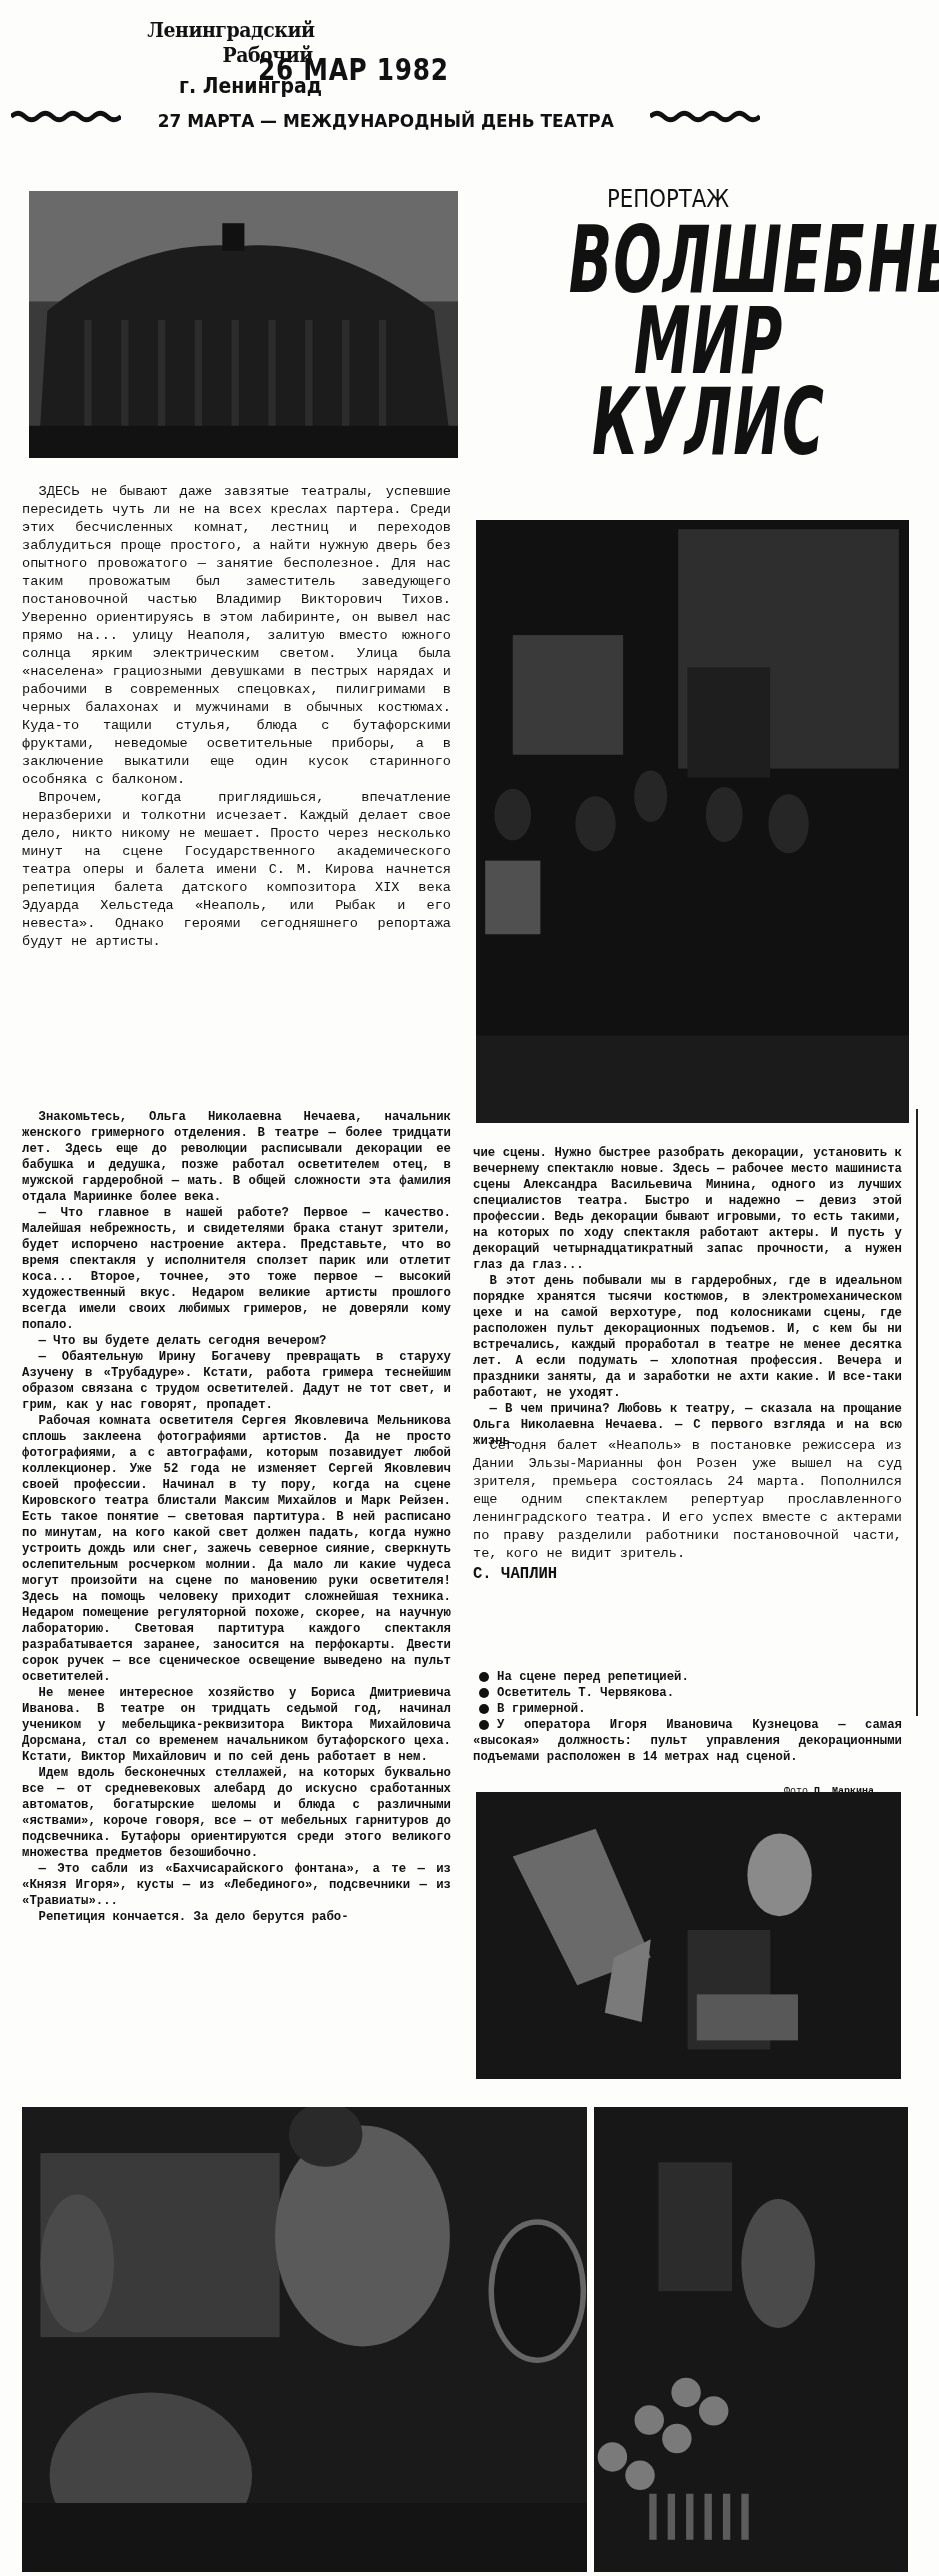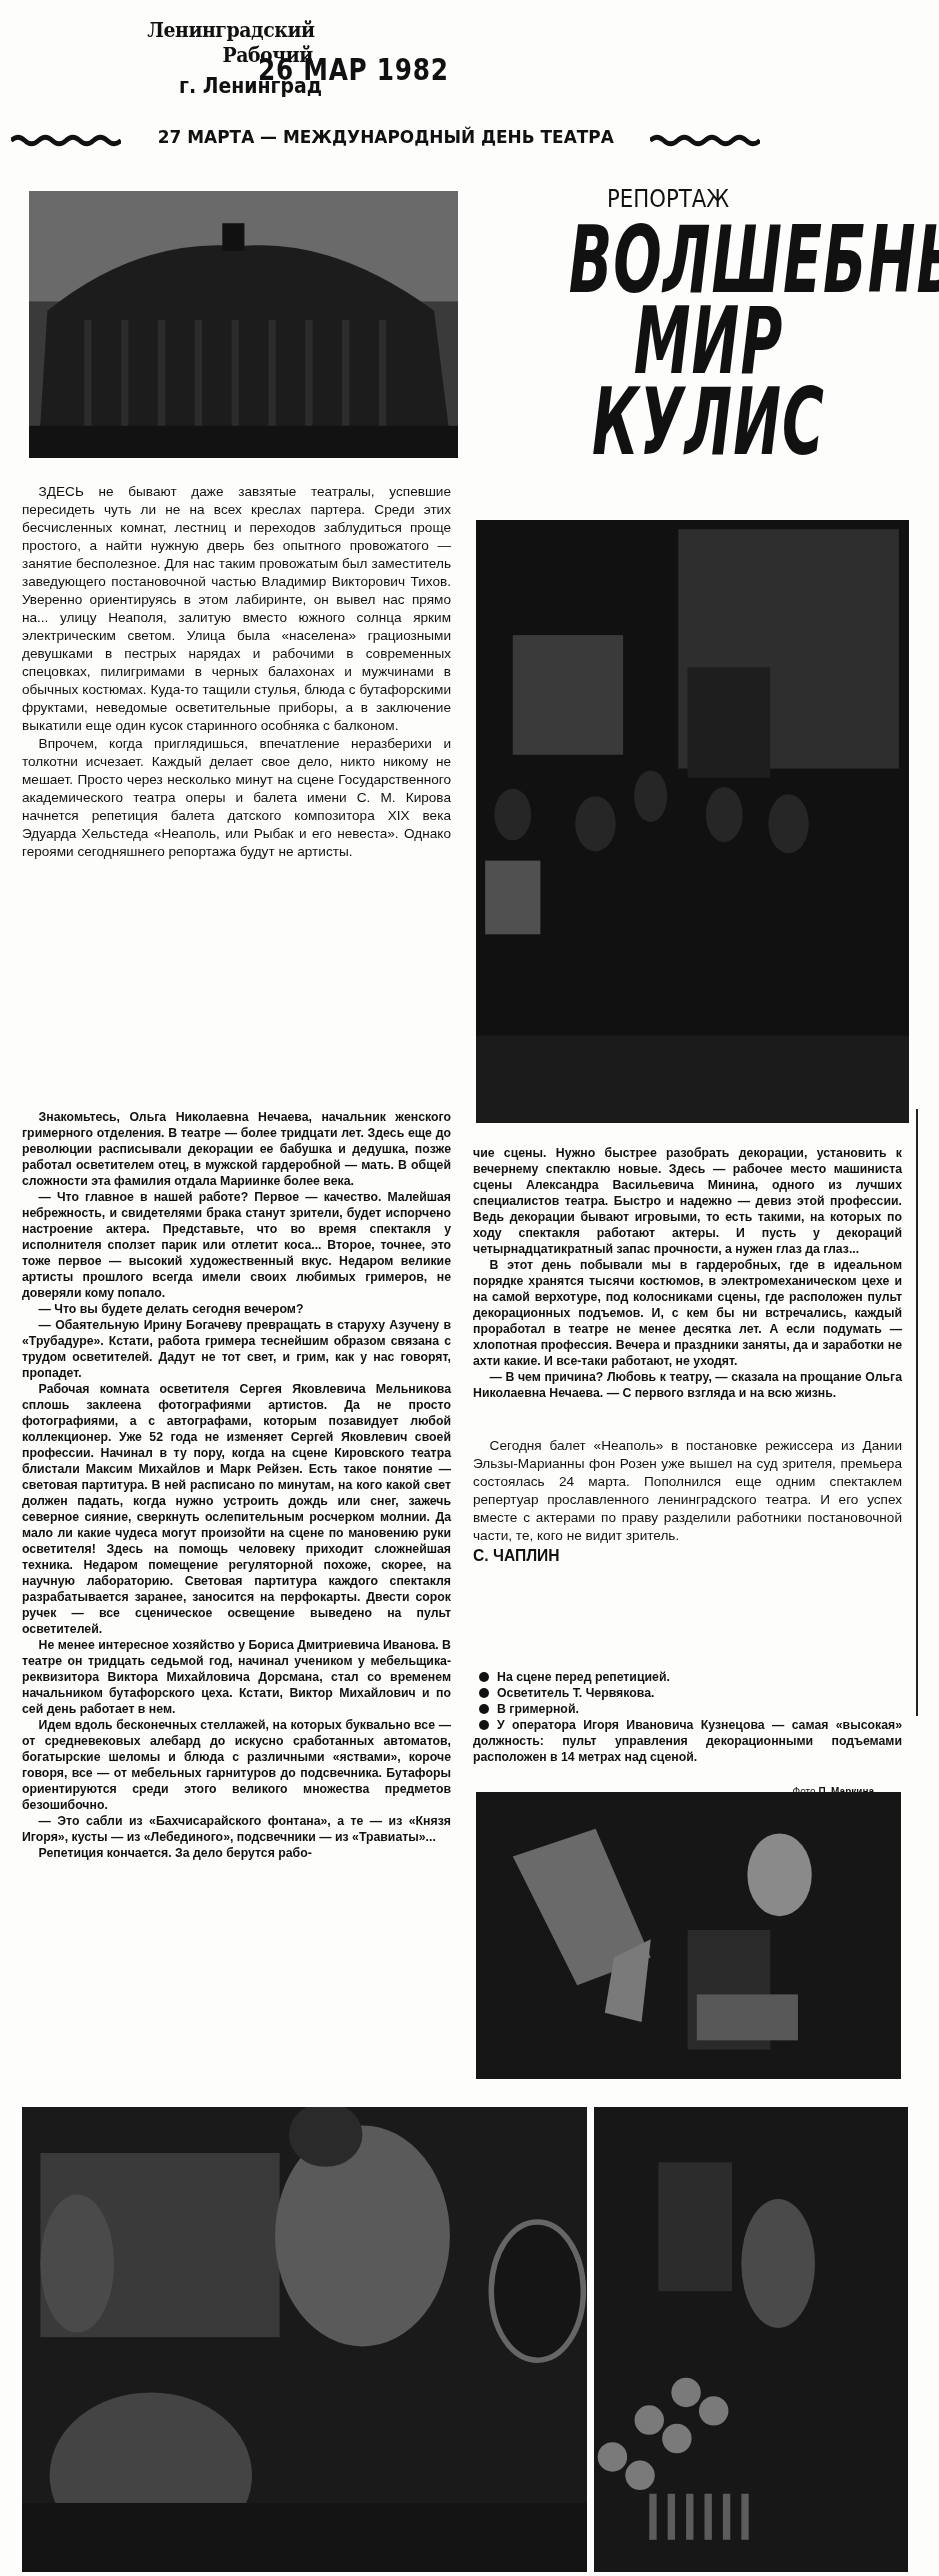--- a/index.html
+++ b/index.html
@@ -2,29 +2,29 @@
 <html style="font-size:14.7px"><head>
 <meta charset="utf-8">
 <style>
   html, body { margin: 0; padding: 0; background: #fdfdfb; }
   body { width: 939px; height: 2576px; position: relative; overflow: hidden; color: #111; font-family: "DejaVu Sans", sans-serif; }
   .abs { position: absolute; }
   .masthead { left: 138px; top: 16.6px; width: 184px; text-align: right; }
   .masthead .paper { font-family: "DejaVu Serif", serif; font-weight: bold; font-size: 21px; letter-spacing: -0.5px; transform: scaleX(0.9); }
   .masthead .city { font-family: "DejaVu Sans Condensed", "DejaVu Sans", sans-serif; font-weight: bold; font-size: 21px; margin-top: 7.4px; }
   .stamp { left: 258px; top: 51px; font-family: "DejaVu Sans", sans-serif; font-weight: bold; font-size: 31px; transform: scaleX(0.8); transform-origin: left; letter-spacing: 0.9px; }
-  .rubric { left: 11px; top: 110px; width: 920px; height: 37px; display: flex; align-items: flex-end; }
+  .rubric { left: 11px; top: 110px; width: 920px; height: 37px; display: flex; align-items: flex-start; }
   .wave { flex: 0 0 auto; height: 13px; width: 110px; }
   .rubric-text { font-family: "DejaVu Sans", sans-serif; font-weight: bold; font-size: 18.4px; margin: 0 16.6px; white-space: nowrap; transform: scaleX(0.92); }
   .photo { background: #151515; overflow: hidden; }
   .photo svg { width: 100%; height: 100%; display: block; }
   .kicker { left: 607px; top: 184px; font-family: "DejaVu Sans", sans-serif; font-size: 25px; transform: scaleX(0.85); transform-origin: left; }
   .headline { left: 483px; top: 221px; width: 451px; text-align: center; font-family: "DejaVu Sans", sans-serif; font-weight: bold; font-style: italic; line-height: 0.88; }
   .headline div { font-size: 92px; transform: scaleX(0.62); letter-spacing: 1.8px; }
-  .col { font-family: Liberation Sans, sans-serif; font-weight: bold; font-size: 12.3px; line-height: 16px; text-align: justify; }
+  .col { font-family: Liberation Mono, monospace; font-weight: bold; font-size: 12.3px; line-height: 16px; text-align: justify; }
   .col p { margin: 0; text-indent: 16.6px; }
   .col.light { font-weight: normal; font-size: 13.6px; line-height: 18px; }
   .byline { text-align: left; font-weight: bold; font-size: 15.6px; margin-top: 1.8px; padding-right: 28px; }
   .captions { list-style: none; margin: 13px 0 0 0; padding: 0; }
   .captions li { position: relative; padding-left: 24px; }
   .captions li .bullet { position: absolute; left: 5.5px; top: 2.8px; width: 10px; height: 10px; border-radius: 50%; background: #111; }
   .captions li.wrap { padding-left: 0; text-indent: 24px; }
   .captions li.wrap .bullet { left: 5.5px; }
   .credit { text-align: right; padding-right: 28px; margin-top: 19px; font-weight: normal; font-size: 10px; }
   .credit b { font-weight: bold; }

